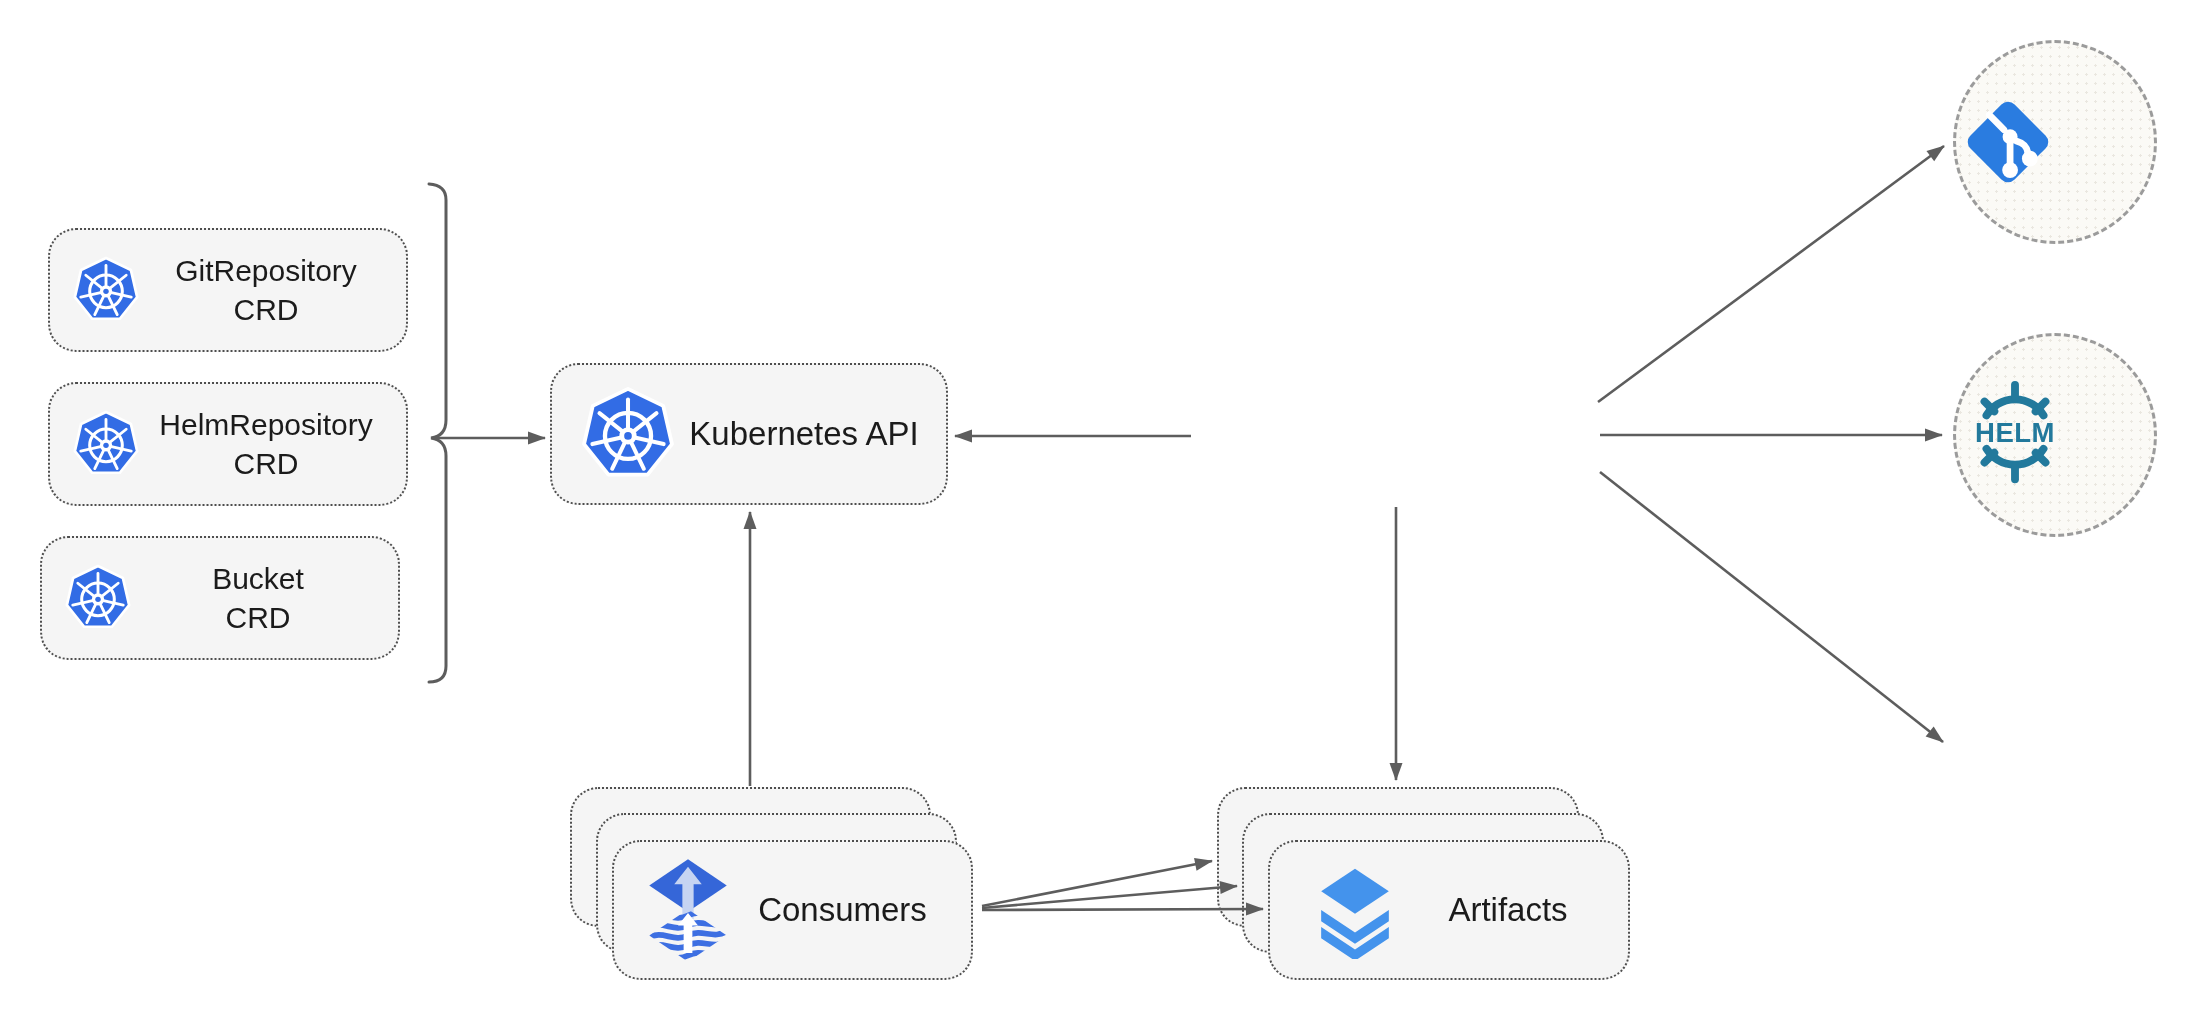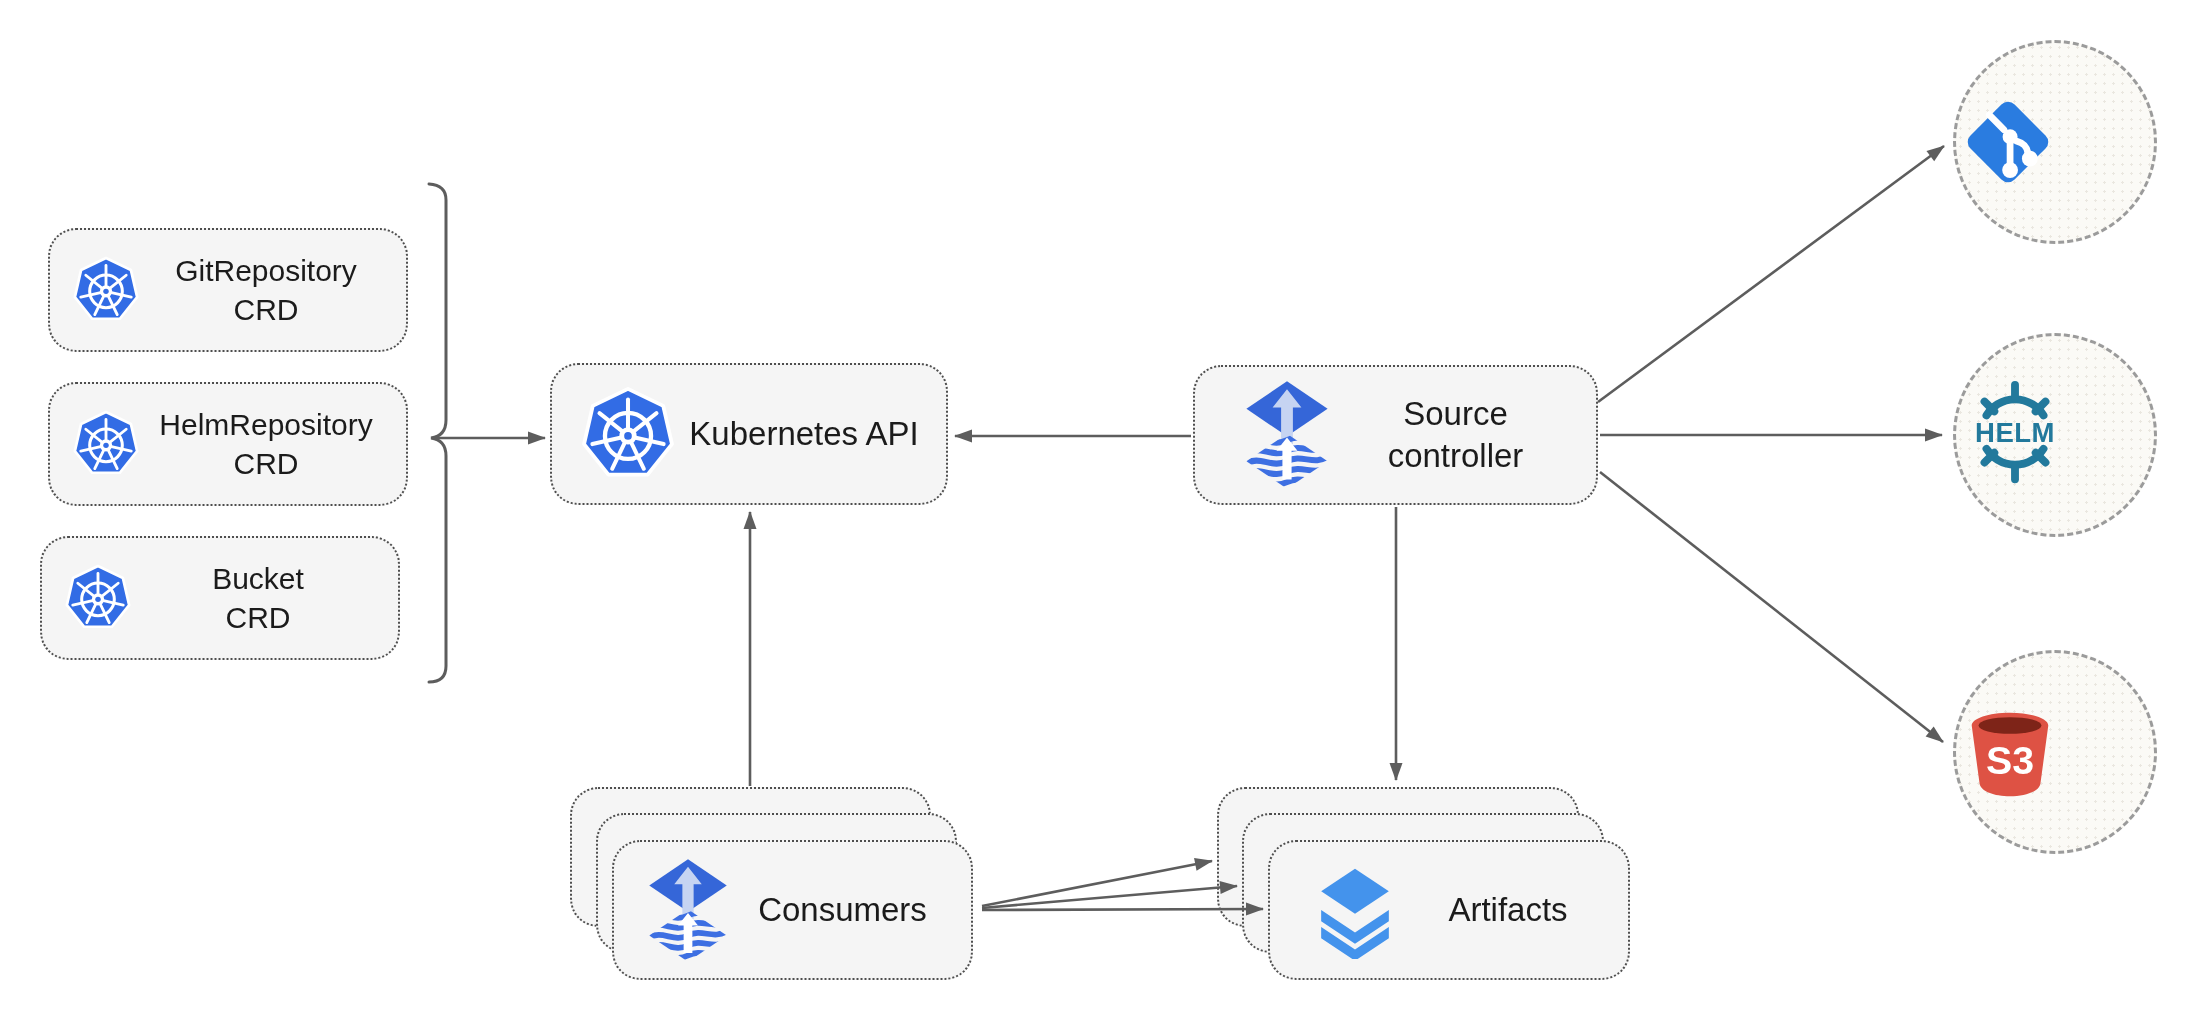--- a/index.html
+++ b/index.html
@@ -189,31 +189,20 @@
 
   <div class="node" style="left:550px;top:363px;width:398px;height:142px;">
     <span class="icon" style="margin-left:28px;">
       <svg width="96" height="96">
           <use href="#sym-k8s"></use>
         </svg>
     </span>
     <span class="label">Kubernetes API</span>
   </div>
 
-  <div class="node" style="left:1193px;top:365px;width:405px;height:140px;">
-    <span class="icon" style="margin-left:50px;">
-      <svg width="84" height="110">
-          <use href="#sym-flux"></use>
-        </svg>
-    </span>
-    <span class="label">
-      <div>Source</div>
-      <div>controller</div>
-    </span>
-  </div>
 
   <div class="stack-back" style="left:570px;top:787px;width:361px;height:140px;"></div>
   <div class="stack-back" style="left:596px;top:813px;width:361px;height:140px;"></div>
   <div class="node" style="left:612px;top:840px;width:361px;height:140px;">
     <span class="icon" style="margin-left:34px;">
       <svg width="80" height="105">
           <use href="#sym-flux"></use>
         </svg>
     </span>
     <span class="label">Consumers</span>
@@ -236,26 +225,20 @@
       </svg>
   </div>
 
   <div class="ext-circle" style="left:1953px;top:333px;">
     <svg width="118" height="118" viewBox="0 0 120 120">
       <use href="#sym-helm-wheel"></use>
       <text class="helm-word" x="60" y="67" text-anchor="middle">HELM</text>
     </svg>
   </div>
 
-  <div class="ext-circle" style="left:1953px;top:650px;">
-    <svg width="108" height="108" viewBox="0 0 110 110">
-      <use href="#sym-s3-bucket"></use>
-      <text class="s3-word" x="55" y="77" text-anchor="middle">S3</text>
-    </svg>
-  </div>
 
   <svg class="edges" viewBox="0 0 2196 1030">
     <defs>
       <marker id="ah" viewBox="0 0 20 16" refX="18" refY="8" markerWidth="20" markerHeight="16" orient="auto" markerUnits="userSpaceOnUse">
         <path d="M1,1.5 L19,8 L1,14.5 Z" fill="#5d5d5d"></path>
       </marker>
     </defs>
 
     <path class="bracket" d="M429,184 Q446,185 446,200 L446,420 Q446,436 431,438 Q446,440 446,456 L446,666 Q446,682 429,682"></path>
 

